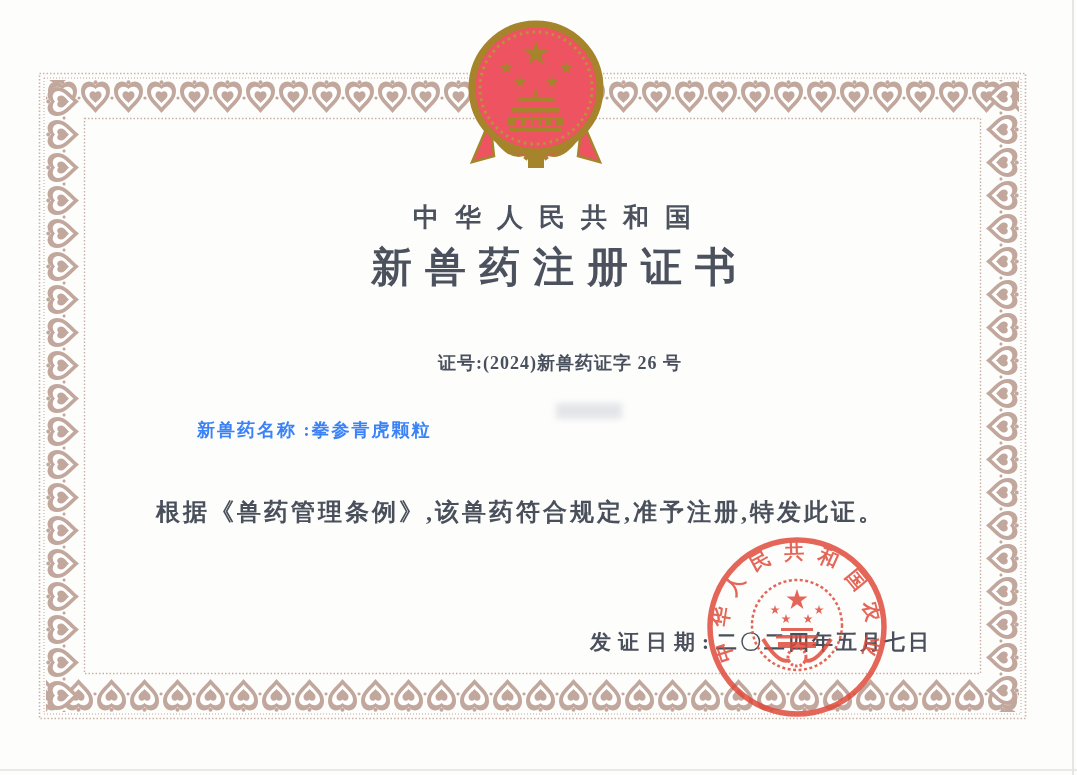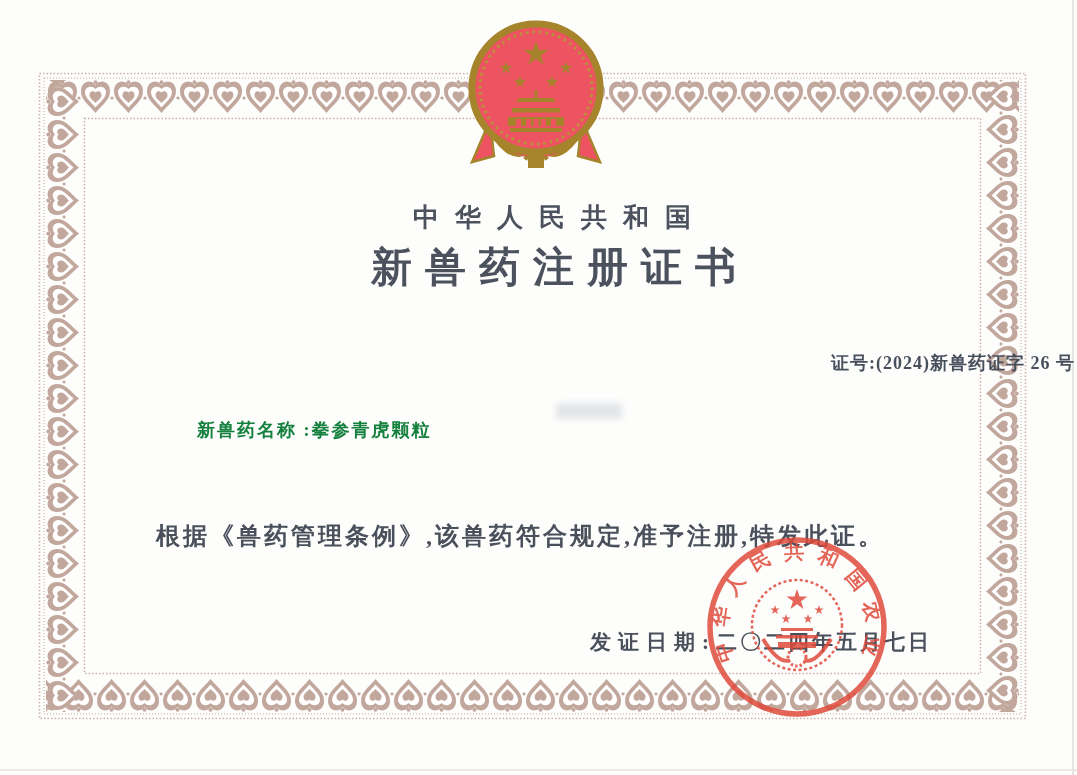--- a/index.html
+++ b/index.html
@@ -24,32 +24,32 @@
   }
   .frame-svg { position: absolute; left: 38px; top: 72px; z-index: 1; }
   .emblem-svg { position: absolute; left: 460px; top: 16px; z-index: 3; }
 
   .center-line {
     position: absolute; left: 45px; width: 1030px;
     text-align: center; color: #4c525d; font-weight: bold; z-index: 2;
   }
   .country-title { top: 200px; font-size: 26px; letter-spacing: 16px; }
   .main-title    { top: 240px; font-size: 41px; letter-spacing: 13px; }
-  .cert-number   { top: 351px; font-size: 18px; letter-spacing: 1px; color: #49505d; text-align: right; }
+  .cert-number   { top: 351px; font-size: 18px; letter-spacing: 1px; color: #49505d; }
 
   .fields {
     position: absolute; left: 158px; top: 394px; z-index: 2;
-    color: #15803d; font-weight: bold; font-size: 18px;
+    color: #3b82f6; font-weight: bold; font-size: 18px;
   }
   .field-row { height: 33px; line-height: 24px; letter-spacing: 2px; white-space: pre; }
   .field-label { display: inline-block; }
   .field-value { display: inline-block; }
 
   .statement {
-    position: absolute; left: 156px; top: 520px; width: 800px; z-index: 2;
+    position: absolute; left: 156px; top: 496px; width: 800px; z-index: 2;
     color: #4a505b; font-weight: bold; font-size: 24px; letter-spacing: 3px;
     white-space: nowrap;
   }
 
   .date-line {
     position: absolute; left: 590px; top: 628px; z-index: 2;
     color: #4a505b; font-weight: bold; font-size: 21px; white-space: nowrap;
   }
   .date-label { letter-spacing: 7px; }
   .date-value { letter-spacing: 3px; }

